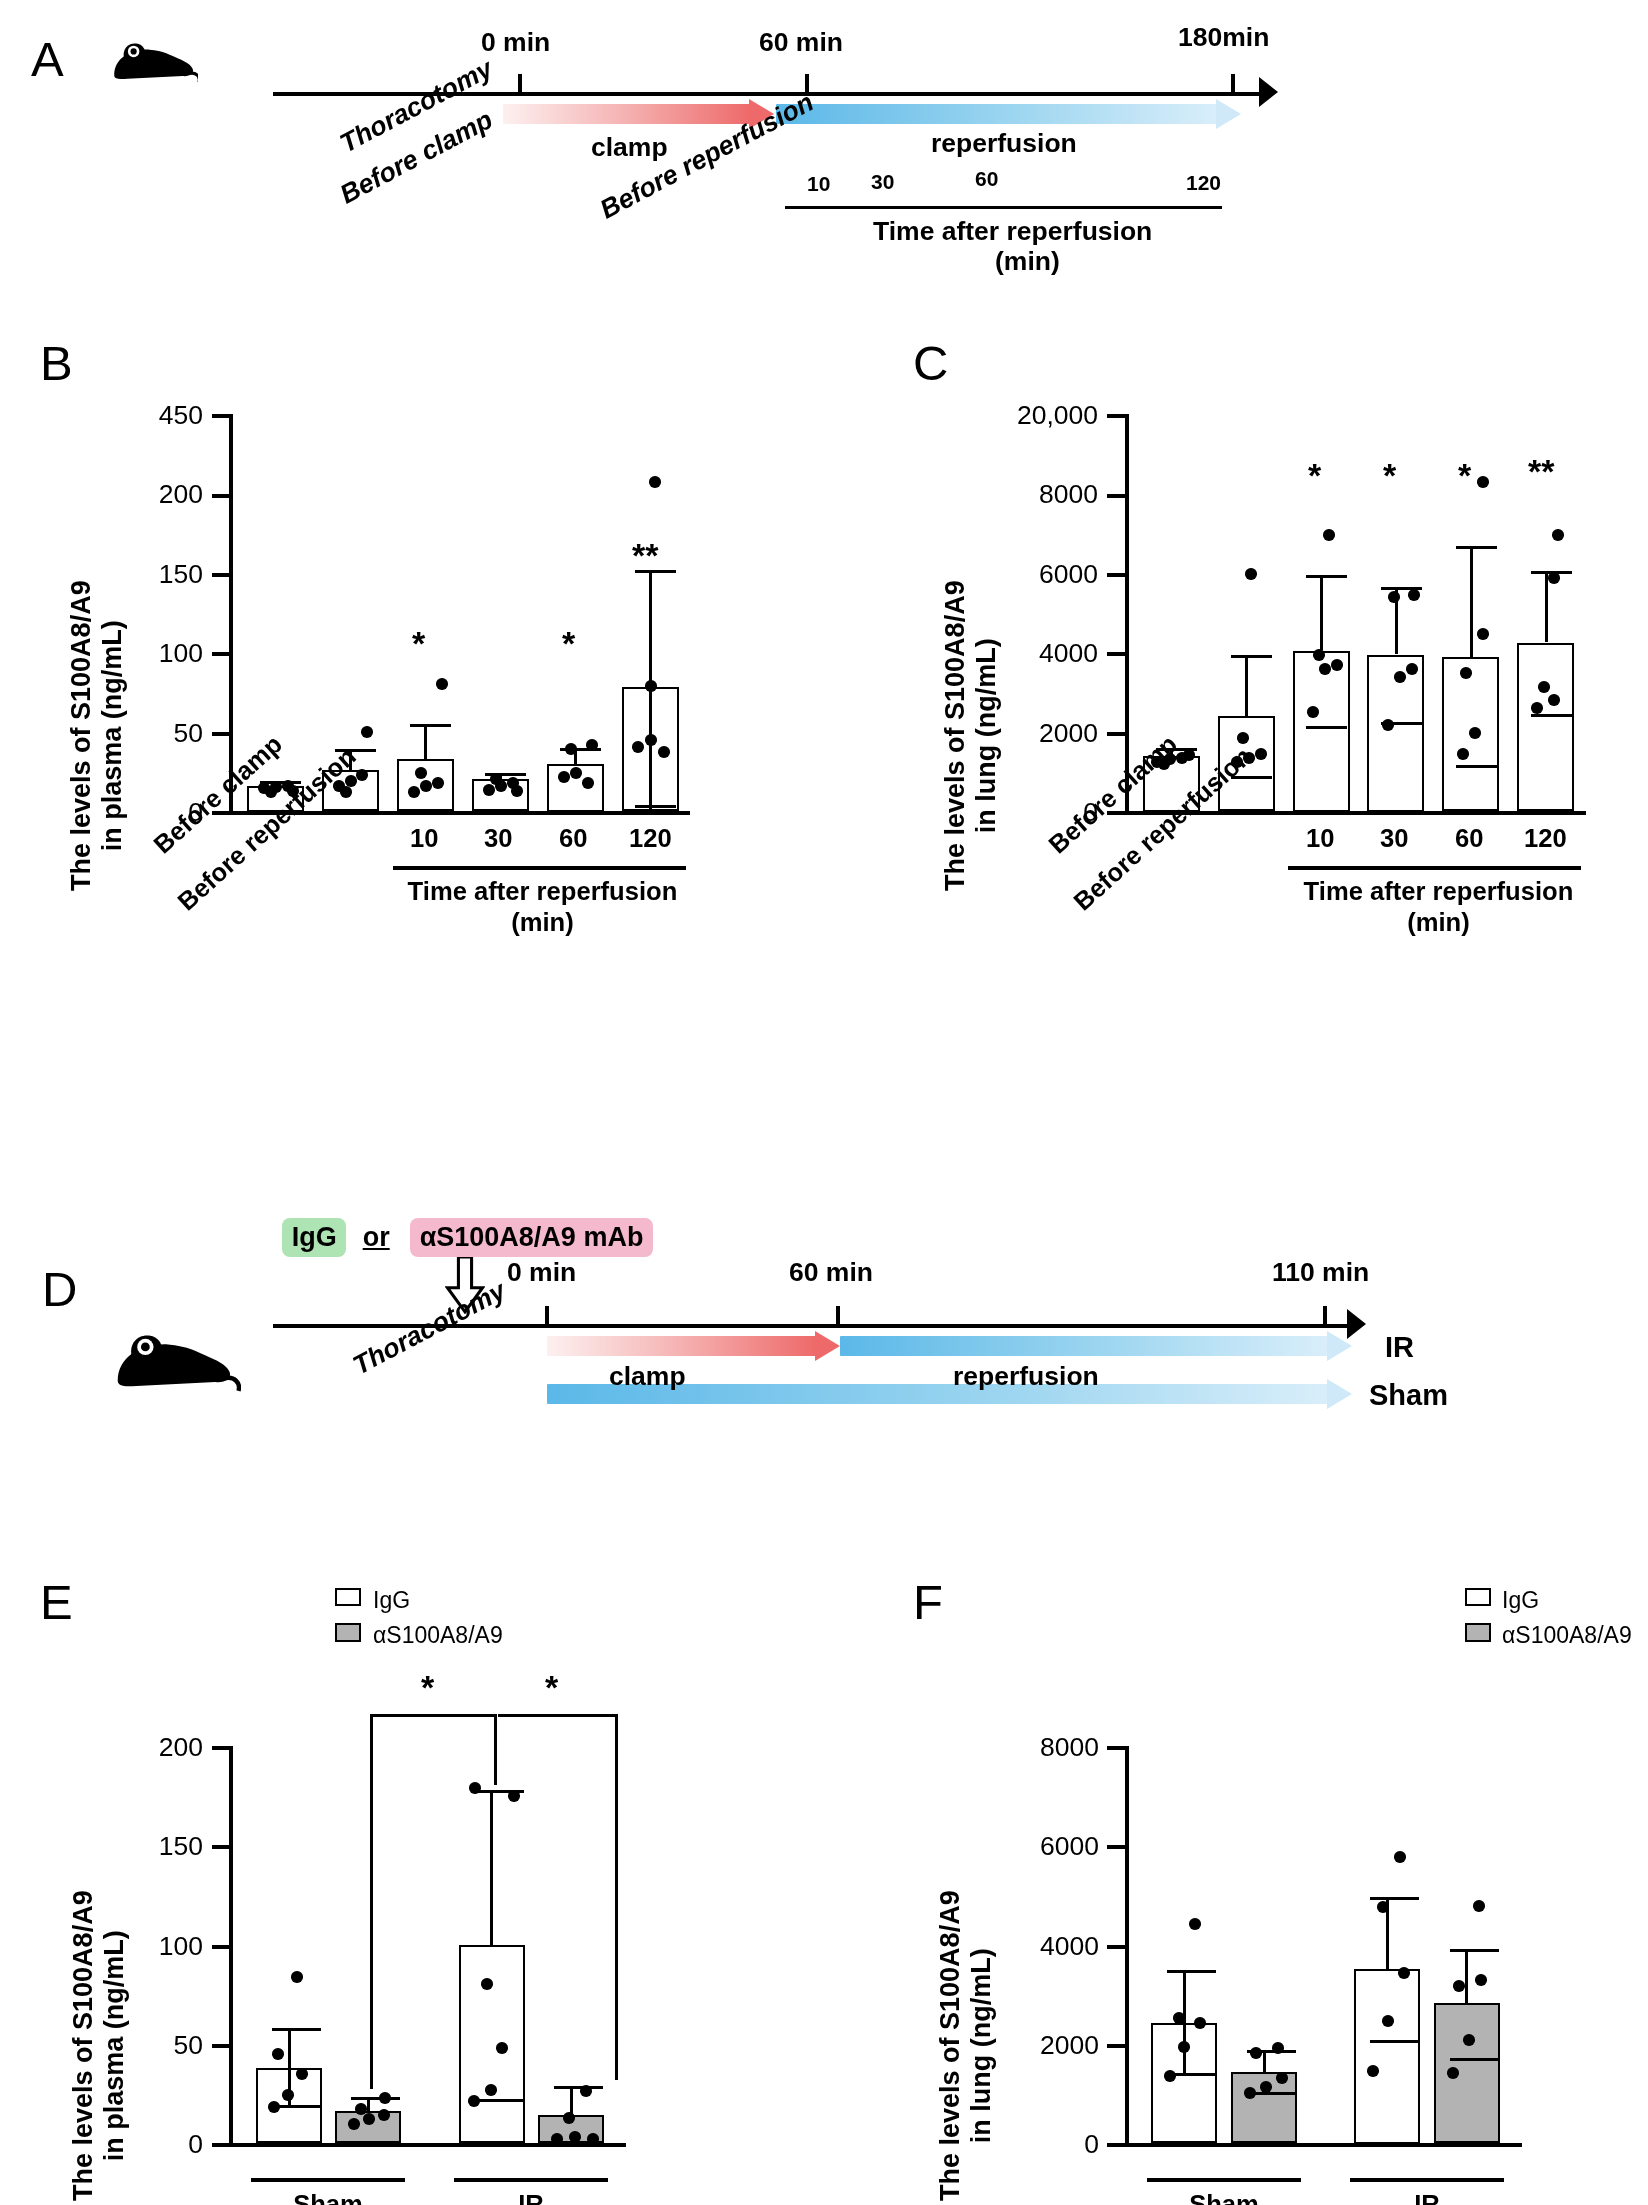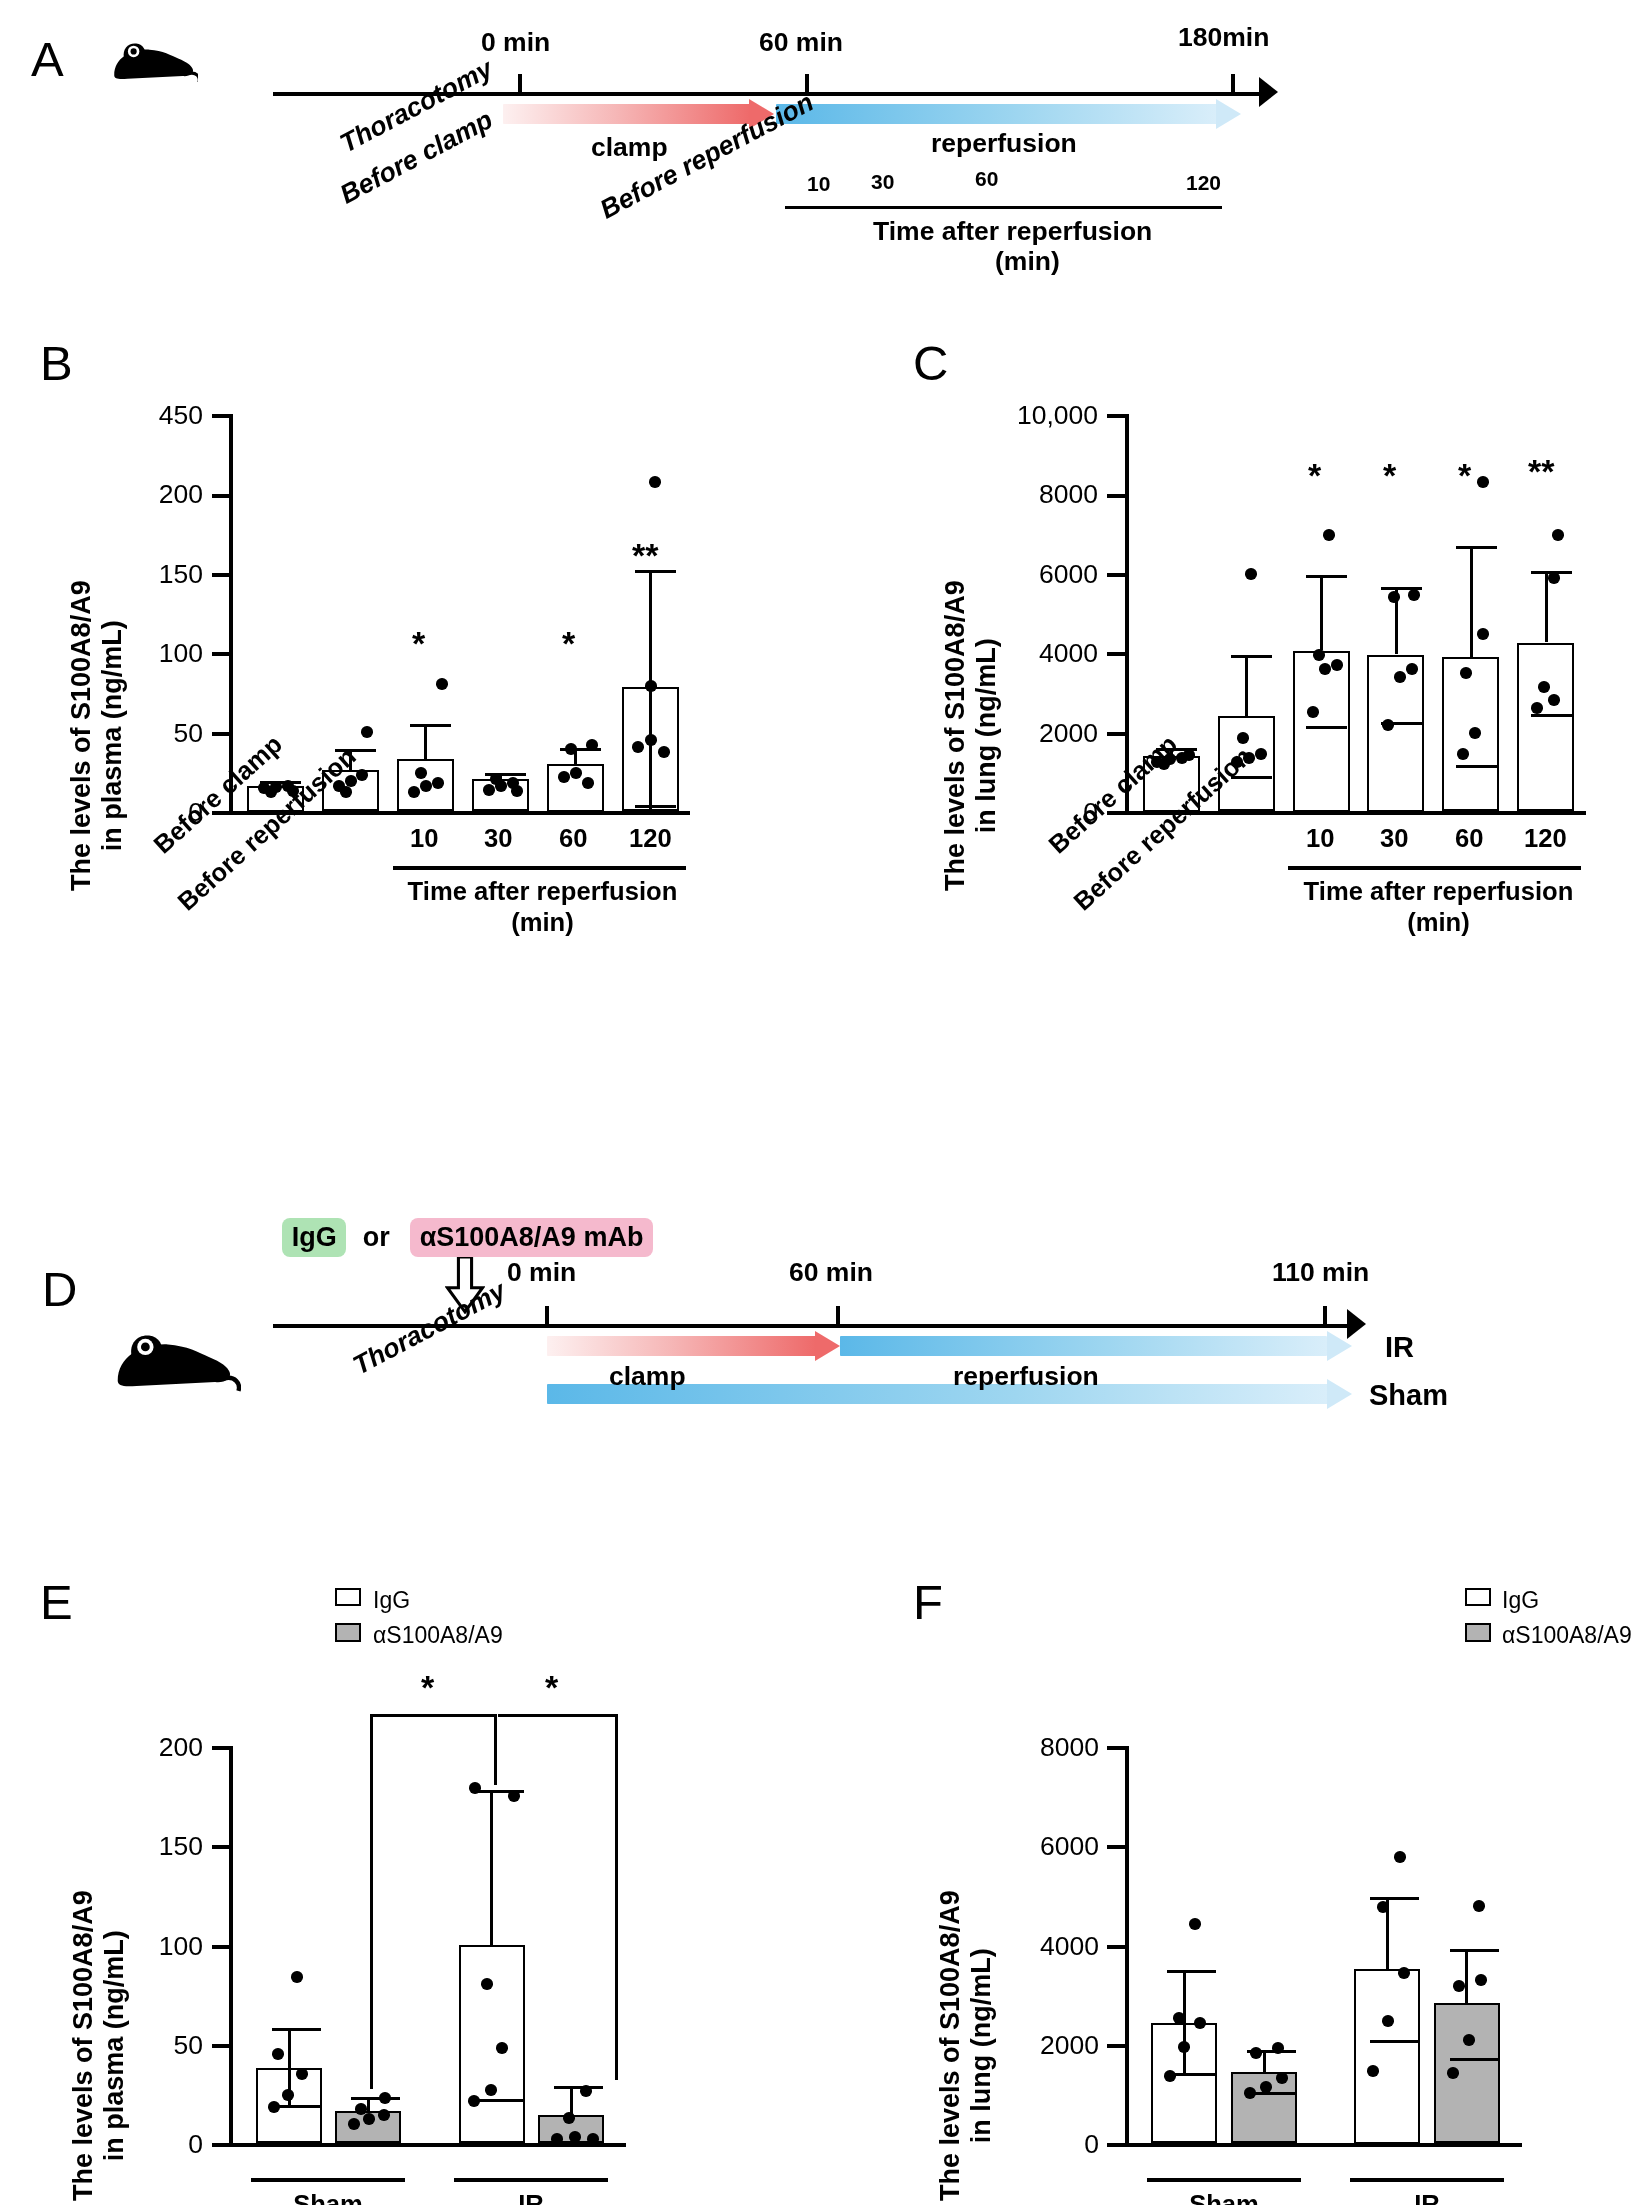--- a/index.html
+++ b/index.html
@@ -258,21 +258,21 @@
   <div class="axis" style="left:282px; top:326px; width:19.4px; height:3.5px;"></div>
   <div class="axis" style="left:282px; top:247px; width:19.4px; height:3.5px;"></div>
   <div class="axis" style="left:282px; top:168px; width:19.4px; height:3.5px;"></div>
   <div class="axis" style="left:282px; top:88px; width:19.4px; height:3.5px;"></div>
 
   <div class="ytick-label" style="left:150px; top:471px; width:123px;">0</div>
   <div class="ytick-label" style="left:150px; top:392px; width:123px;">2000</div>
   <div class="ytick-label" style="left:150px; top:312px; width:123px;">4000</div>
   <div class="ytick-label" style="left:150px; top:233px; width:123px;">6000</div>
   <div class="ytick-label" style="left:150px; top:153px; width:123px;">8000</div>
-  <div class="ytick-label" style="left:150px; top:74px; width:123px;">10,000</div>
+  <div class="ytick-label" style="left:150px; top:74px; width:123px;">20,000</div>
 
   <div class="bar" style="left:318px; top:430px; width:57px; height:56px;"></div>
   <div class="err" style="left:345px; top:422px; height:8px;"></div>
   <div class="errcap" style="left:331px; top:422px; width:41px;"></div>
   <div class="pt" style="left:326px; top:430px;"></div>
   <div class="pt" style="left:339px; top:427px;"></div>
   <div class="pt" style="left:351px; top:426px;"></div>
   <div class="pt" style="left:333px; top:432px;"></div>
   <div class="pt" style="left:358px; top:423px;"></div>
 
@@ -349,21 +349,21 @@
     <svg width="146" height="88" viewBox="0 0 220 140" xmlns="http://www.w3.org/2000/svg">
       <path d="M30 100 C30 60 70 40 110 42 C140 44 160 55 175 62 C195 70 205 78 208 86 C212 96 200 104 185 102 L60 108 C40 110 30 108 30 100 Z" fill="#000"></path>
       <path d="M52 60 C48 40 62 26 80 28 C96 30 104 44 98 58 C90 74 58 78 52 60 Z" fill="#000"></path>
       <circle cx="74" cy="46" r="13" fill="#fff"></circle>
       <circle cx="74" cy="46" r="7" fill="#000"></circle>
       <path d="M200 96 C216 92 226 104 222 116" stroke="#000" stroke-width="7" fill="none"></path>
     </svg>
   </div>
 
   <div class="pill" style="left:282px; top:9.7px; background:#aee3b4;">IgG</div>
-  <div class="pill" style="left:353px; top:9.7px; background:transparent;">or</div>
+  <div class="pill" style="left:353px; top:9.7px; background:transparent;text-decoration:underline;">or</div>
   <div class="pill" style="left:410px; top:9.7px; background:#f5b9cd;">αS100A8/A9 mAb</div>
 
   <div class="updown-arrow" style="left:445px; top:49px;">
     <svg width="40" height="57" viewBox="0 0 90 130" xmlns="http://www.w3.org/2000/svg">
       <path d="M30 0 L60 0 L60 70 L85 70 L45 125 L5 70 L30 70 Z" fill="#fff" stroke="#000" stroke-width="7"></path>
     </svg>
   </div>
 
   <div class="axis-line" style="left:273px; top:116px; width:1076px; height:3.5px;"></div>
   <div class="arrow-head-r" style="left:1347px; top:101px; border-left:19.4px solid #000;"></div>

